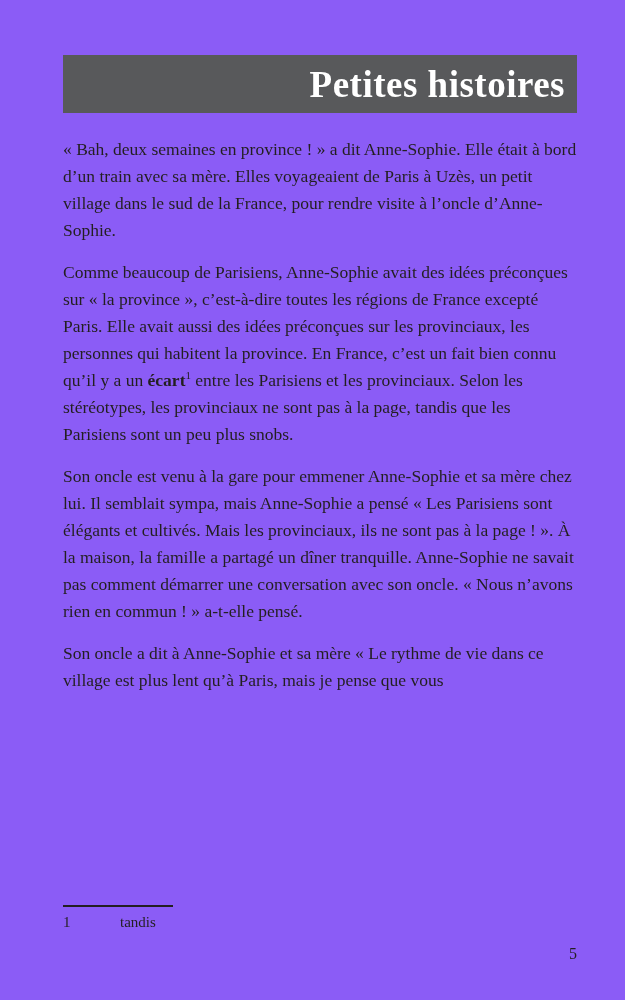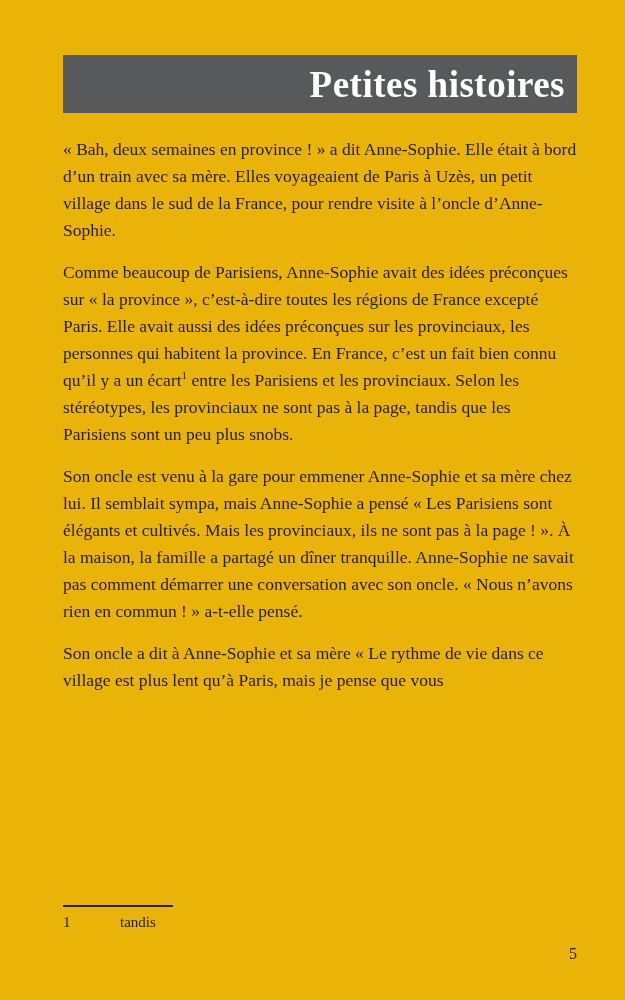--- a/index.html
+++ b/index.html
@@ -11,21 +11,21 @@
     height: 1000px;
     background: #ffffff;
     font-family: "Liberation Serif", serif;
     color: #231f20;
   }
   .page {
     position: relative;
     width: 625px;
     height: 1000px;
     overflow: hidden;
-    background: #eab308;
+    background: #8b5cf6;
   }
   .banner {
     position: absolute;
     left: 63px;
     top: 55px;
     width: 514px;
     height: 58px;
     background: #58595b;
     display: flex;
     align-items: center;
@@ -52,21 +52,21 @@
     margin: 0 0 26px 0;
     letter-spacing: 0.2px;
   }
   p.body-para {
     font-size: 17.5px;
     line-height: 27px;
     margin: 6px 0 15px 0;
     text-align: left;
   }
   p.body-para strong {
-    font-weight: normal;
+    font-weight: bold;
   }
   sup.fn-ref {
     font-size: 11px;
     vertical-align: super;
     line-height: 0;
   }
   .footnote {
     position: absolute;
     left: 63px;
     top: 905px;

